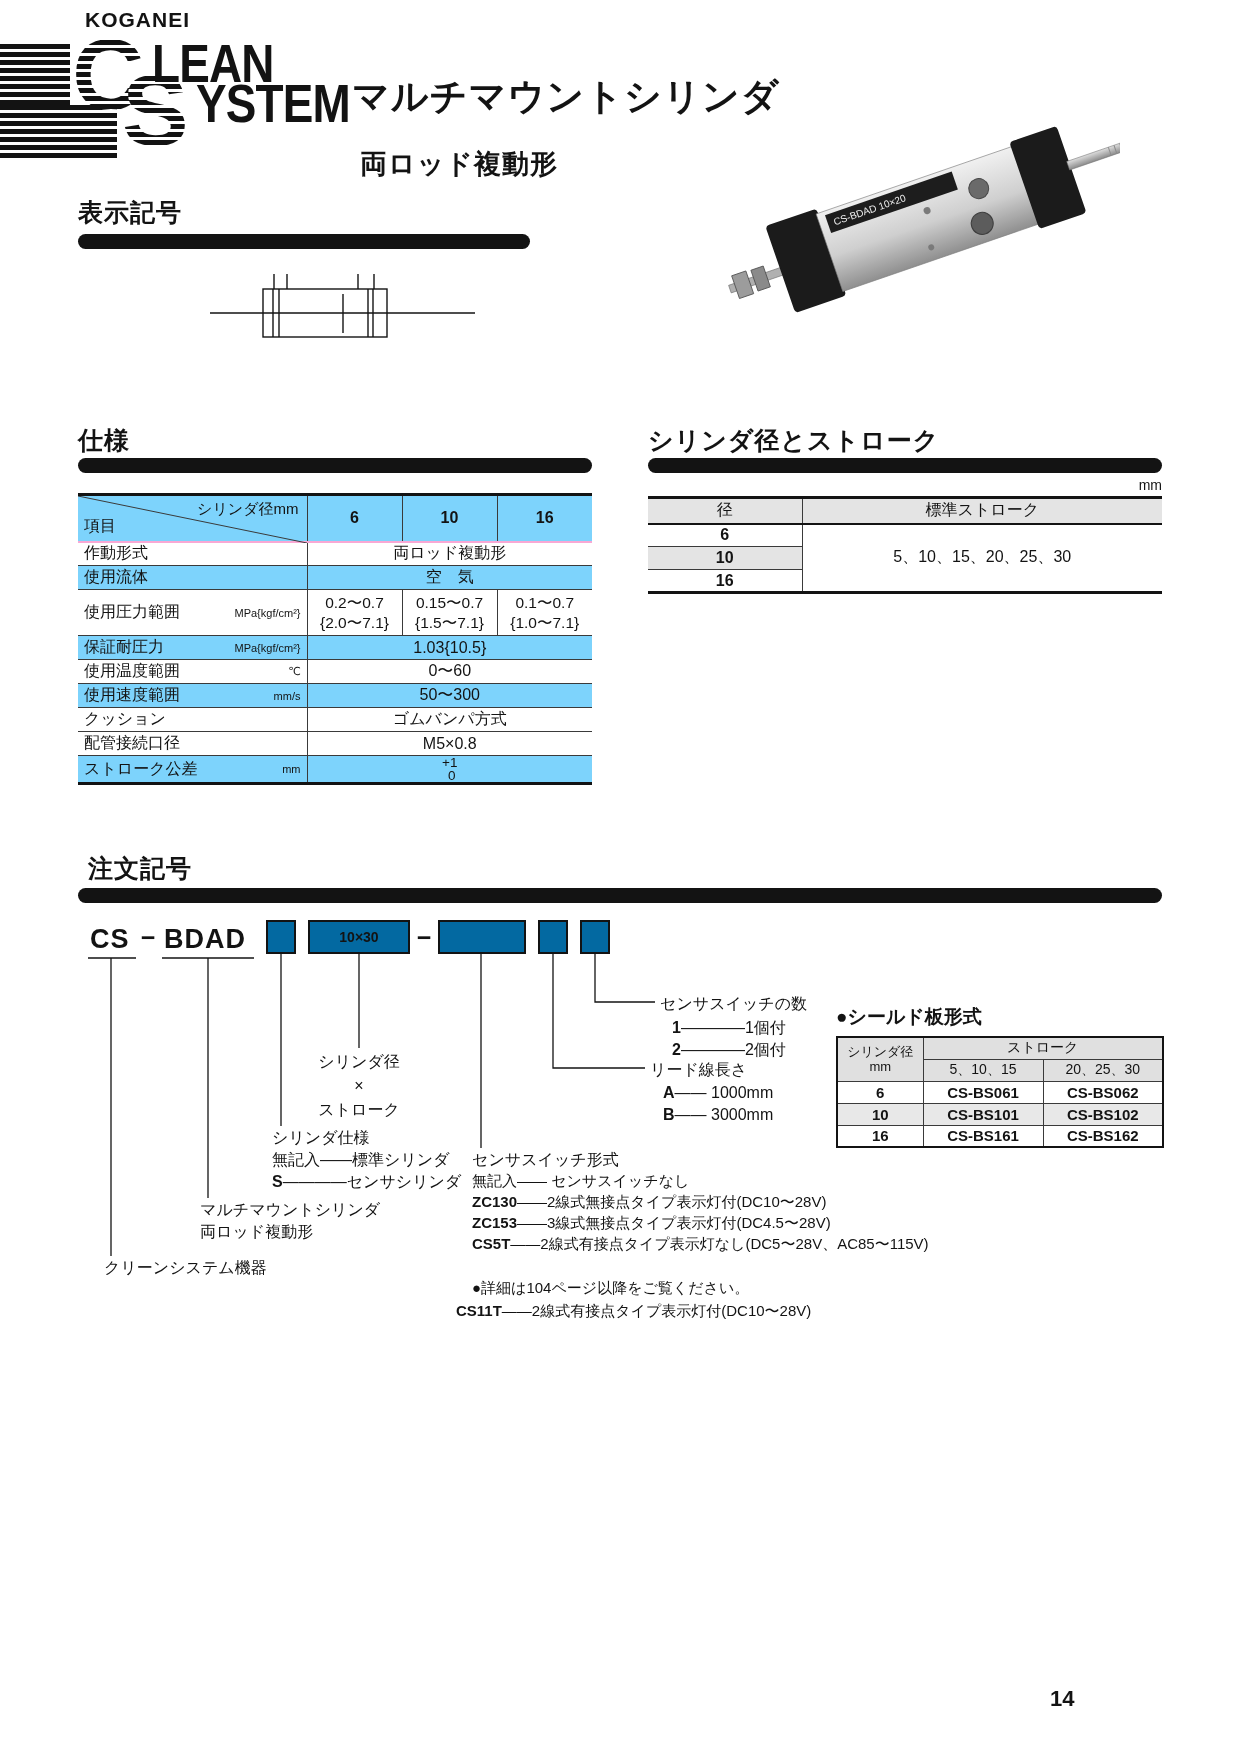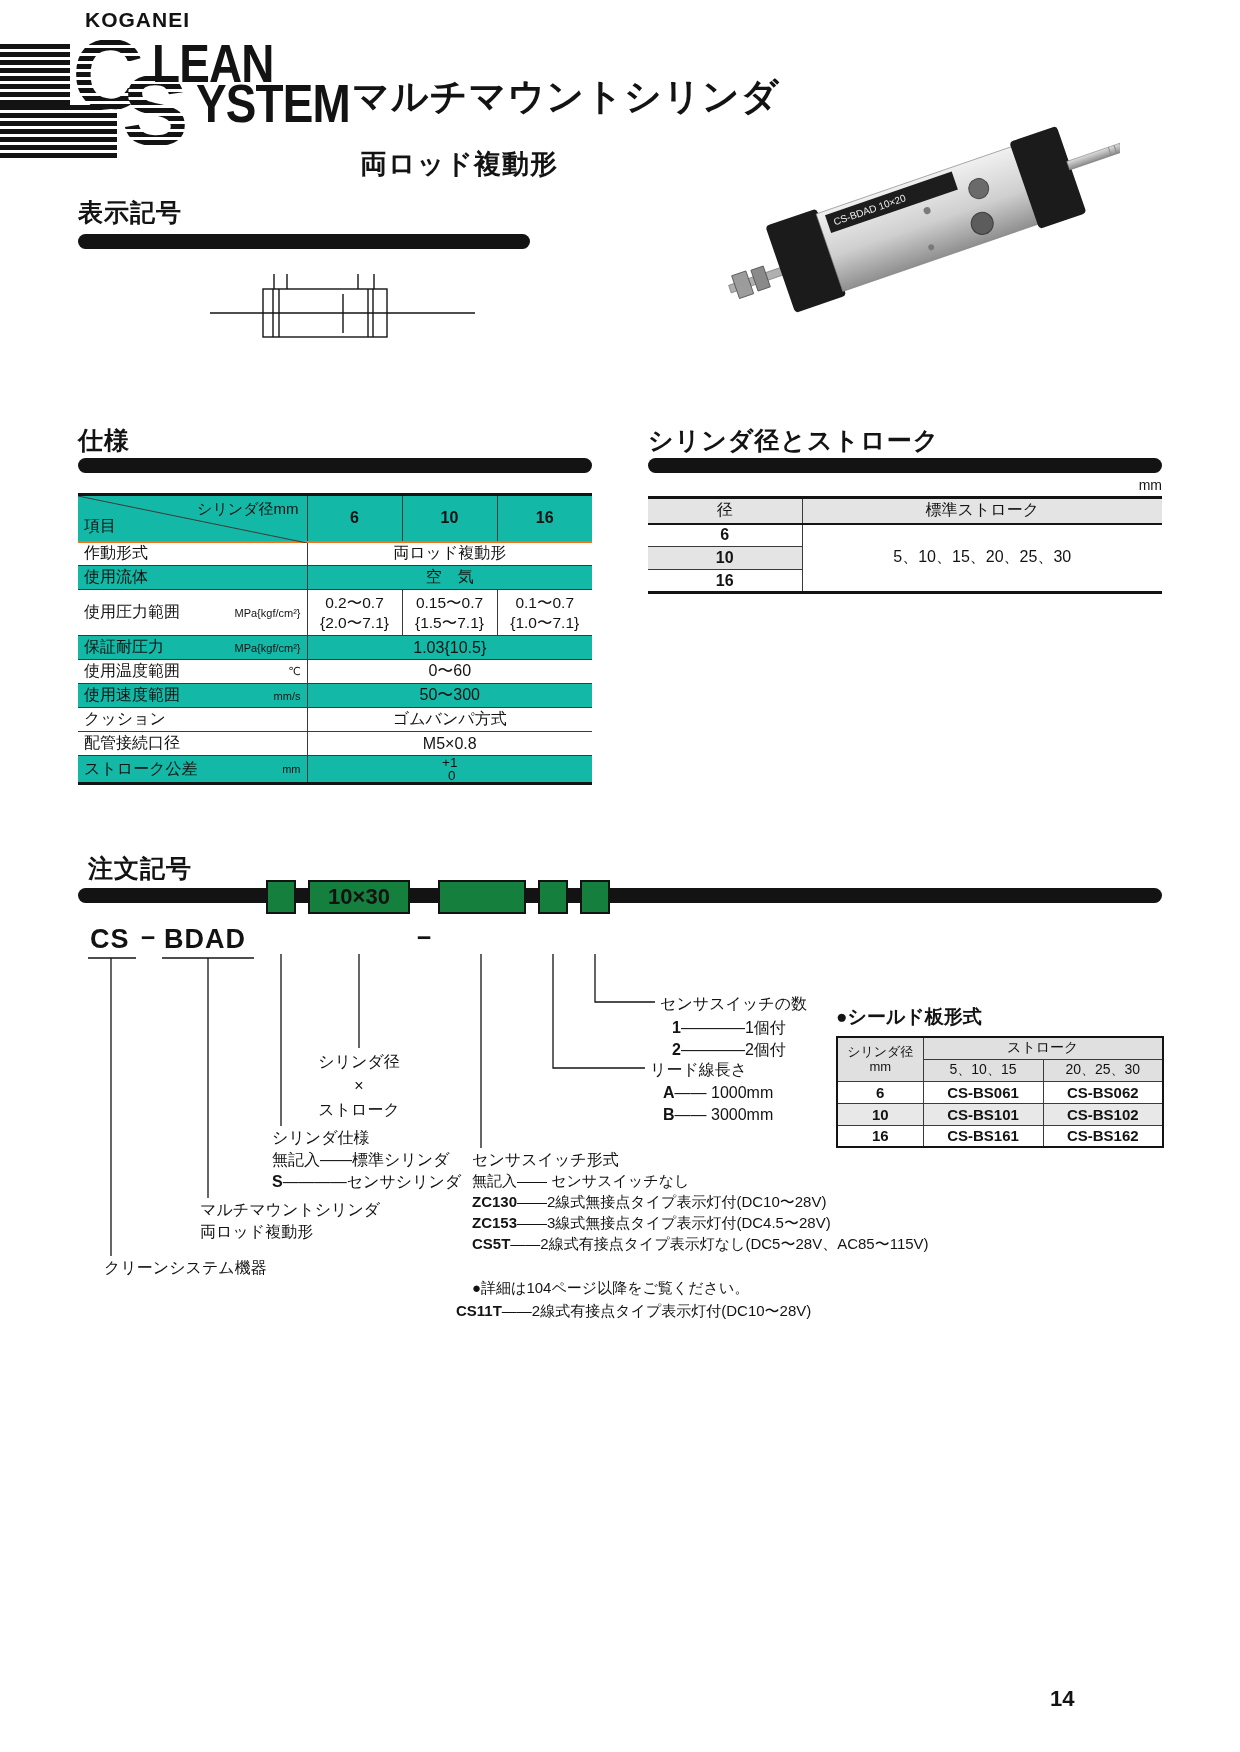--- a/index.html
+++ b/index.html
@@ -16,25 +16,25 @@
   .doc-title{font-size:37px;font-weight:700;letter-spacing:1px;}
   .doc-sub{font-size:27px;font-weight:700;letter-spacing:1px;}
   
   .sec-h{font-size:25px;font-weight:700;letter-spacing:1px;}
   .bar{height:15px;background:#131313;border-radius:8px;}
   
   table{border-collapse:collapse;table-layout:fixed;}
   .spec{width:514px;font-size:16px;border-top:3px solid #131313;border-bottom:3px solid #131313;}
   .spec td{height:24px;padding:0 6px;border-top:1px solid #3a3a3a;text-align:center;box-sizing:border-box;}
   .spec tr.hdr td{border-top:none;height:47px;}
-  .spec tr.afterhdr td{border-top:2px solid #f97316;margin-left:8px;}
+  .spec tr.afterhdr td{border-top:2px solid #f9a8d4;margin-left:8px;}
   .spec tr.tall td{height:46px;}
   .spec td.lbl{text-align:left;border-right:1.2px solid #3a3a3a;}
   .spec td.val + td.val{border-left:1px solid #3a3a3a;}
-  .spec tr.g{background:#14b8a6;}
+  .spec tr.g{background:#7dd3fc;}
   .spec .b{font-weight:700;}
   .lblrow{display:flex;justify-content:space-between;align-items:center;width:100%;}
   .unit{font-size:11px;}
   .corner{position:relative;padding:0!important;}
   .corner svg{position:absolute;left:0;top:0;}
   .corner .tr{position:absolute;top:4px;right:8px;font-size:15px;}
   .corner .bl{position:absolute;bottom:4px;left:6px;font-size:16px;}
   .twoline div{line-height:20px;font-size:15.5px;}
   .tol{display:inline-flex;flex-direction:column;line-height:13px;font-size:13.5px;align-items:flex-start;vertical-align:middle;}
   .tol span:last-child{margin-left:6px;}
@@ -43,22 +43,22 @@
   .stk td{height:23px;text-align:center;border-top:1px solid #3a3a3a;box-sizing:border-box;}
   .stk tr.hdr td{background:#e4e4e4;border-top:none;height:26px;}
   .stk tr.afterhdr td{border-top:2px solid #131313;}
   .stk td.c1{border-right:1px solid #3a3a3a;}
   .stk td.g{background:#e4e4e4;}
   .stk .b{font-weight:700;}
   .mmnote{font-size:14px;text-align:right;}
   
   .ocode{font-size:27px;font-weight:700;letter-spacing:1px;top:924px;}
   .odash{top:920px;height:34px;display:flex;align-items:center;justify-content:center;font-size:25px;font-weight:700;}
-  .obox{top:880px;height:34px;border:2px solid #131313;background:#15803d;box-sizing:border-box;
-        display:flex;align-items:center;justify-content:center;font-size:22px;font-weight:700;}
+  .obox{top:920px;height:34px;border:2px solid #131313;background:#0369a1;box-sizing:border-box;
+        display:flex;align-items:center;justify-content:center;font-size:14px;font-weight:700;}
   .tt{font-size:16px;}
   .ti{font-size:16px;}
   .ti .code{font-weight:700;}
   .st-item{font-size:15px;white-space:nowrap;}
   .st-item .code{font-weight:700;}
   .ctr{text-align:center;line-height:24px;font-size:16px;}
   
   .shield-title{font-size:19px;font-weight:700;}
   .shd{width:326px;font-size:15px;border:2px solid #131313;}
   .shd td{border:1px solid #3a3a3a;height:22px;text-align:center;box-sizing:border-box;}

